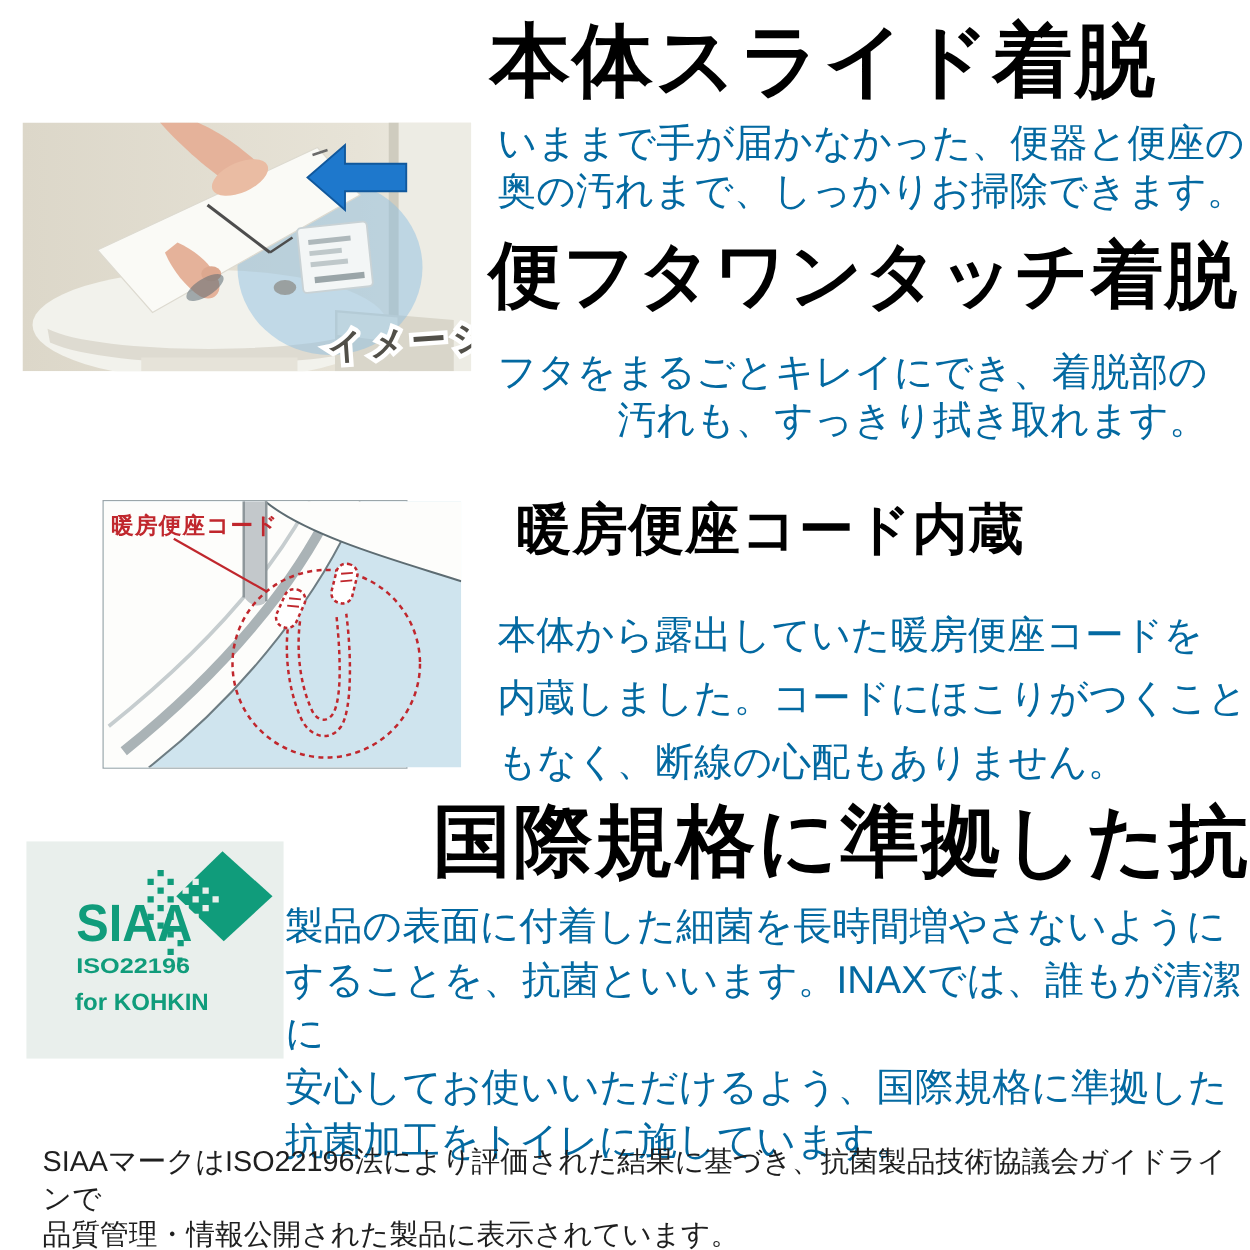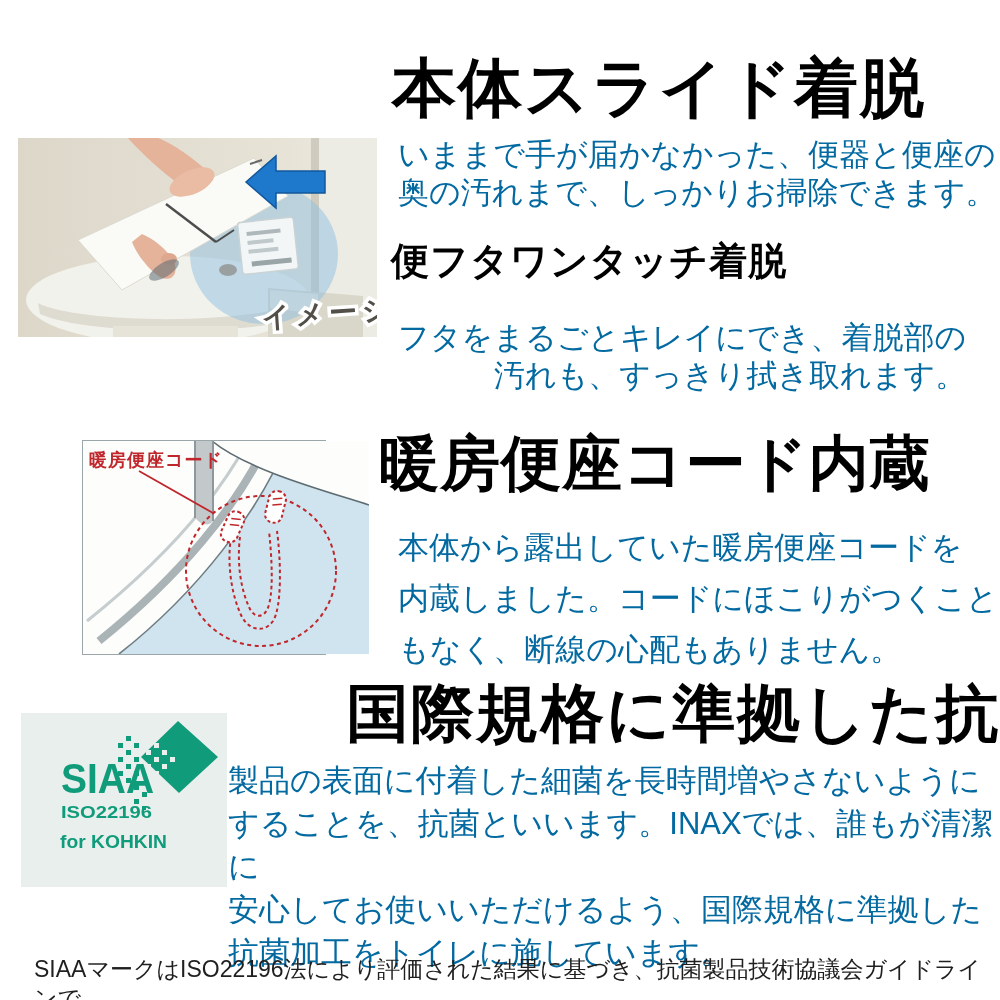--- a/index.html
+++ b/index.html
@@ -2,28 +2,28 @@
 <html><head>
 <meta charset="utf-8">
 <style>
   html,body{margin:0;padding:0;}
   body{
     width:1000px;height:1000px;position:relative;overflow:hidden;
     background:#ffffff;
     font-family:"Liberation Sans","DejaVu Sans",sans-serif;
     color:#1e1e1e;
   }
-  .abs{position:absolute;margin-top:40px;}
+  .abs{position:absolute;}
   .heading{
     font-weight:900;color:#000;white-space:nowrap;
     font-family:"Liberation Sans","DejaVu Sans",sans-serif;
   }
   #h1{left:392px;top:11px;font-size:64px;line-height:74px;letter-spacing:2px;}
-  #h2{left:391px;top:186px;font-size:38px;line-height:70px;letter-spacing:1px;}
-  #h3{left:379px;top:388px;font-size:60px;line-height:72px;letter-spacing:1px;}
+  #h2{left:391px;top:186px;font-size:58px;line-height:70px;letter-spacing:1px;}
+  #h3{left:413px;top:388px;font-size:44px;line-height:72px;letter-spacing:1px;}
   #h4{left:346px;top:636px;font-size:63px;line-height:74px;letter-spacing:2px;}
   .body-text{
     font-size:31px;line-height:38px;color:#0369a1;white-space:pre-line;
     letter-spacing:0px;
   }
   #p1{left:398px;top:96px;}
   #p2{left:398px;top:279px;text-align:right;}
   #p3{left:398px;top:482px;line-height:51px;}
   #p4{left:228px;top:719px;line-height:43px;}
   #footnote{

